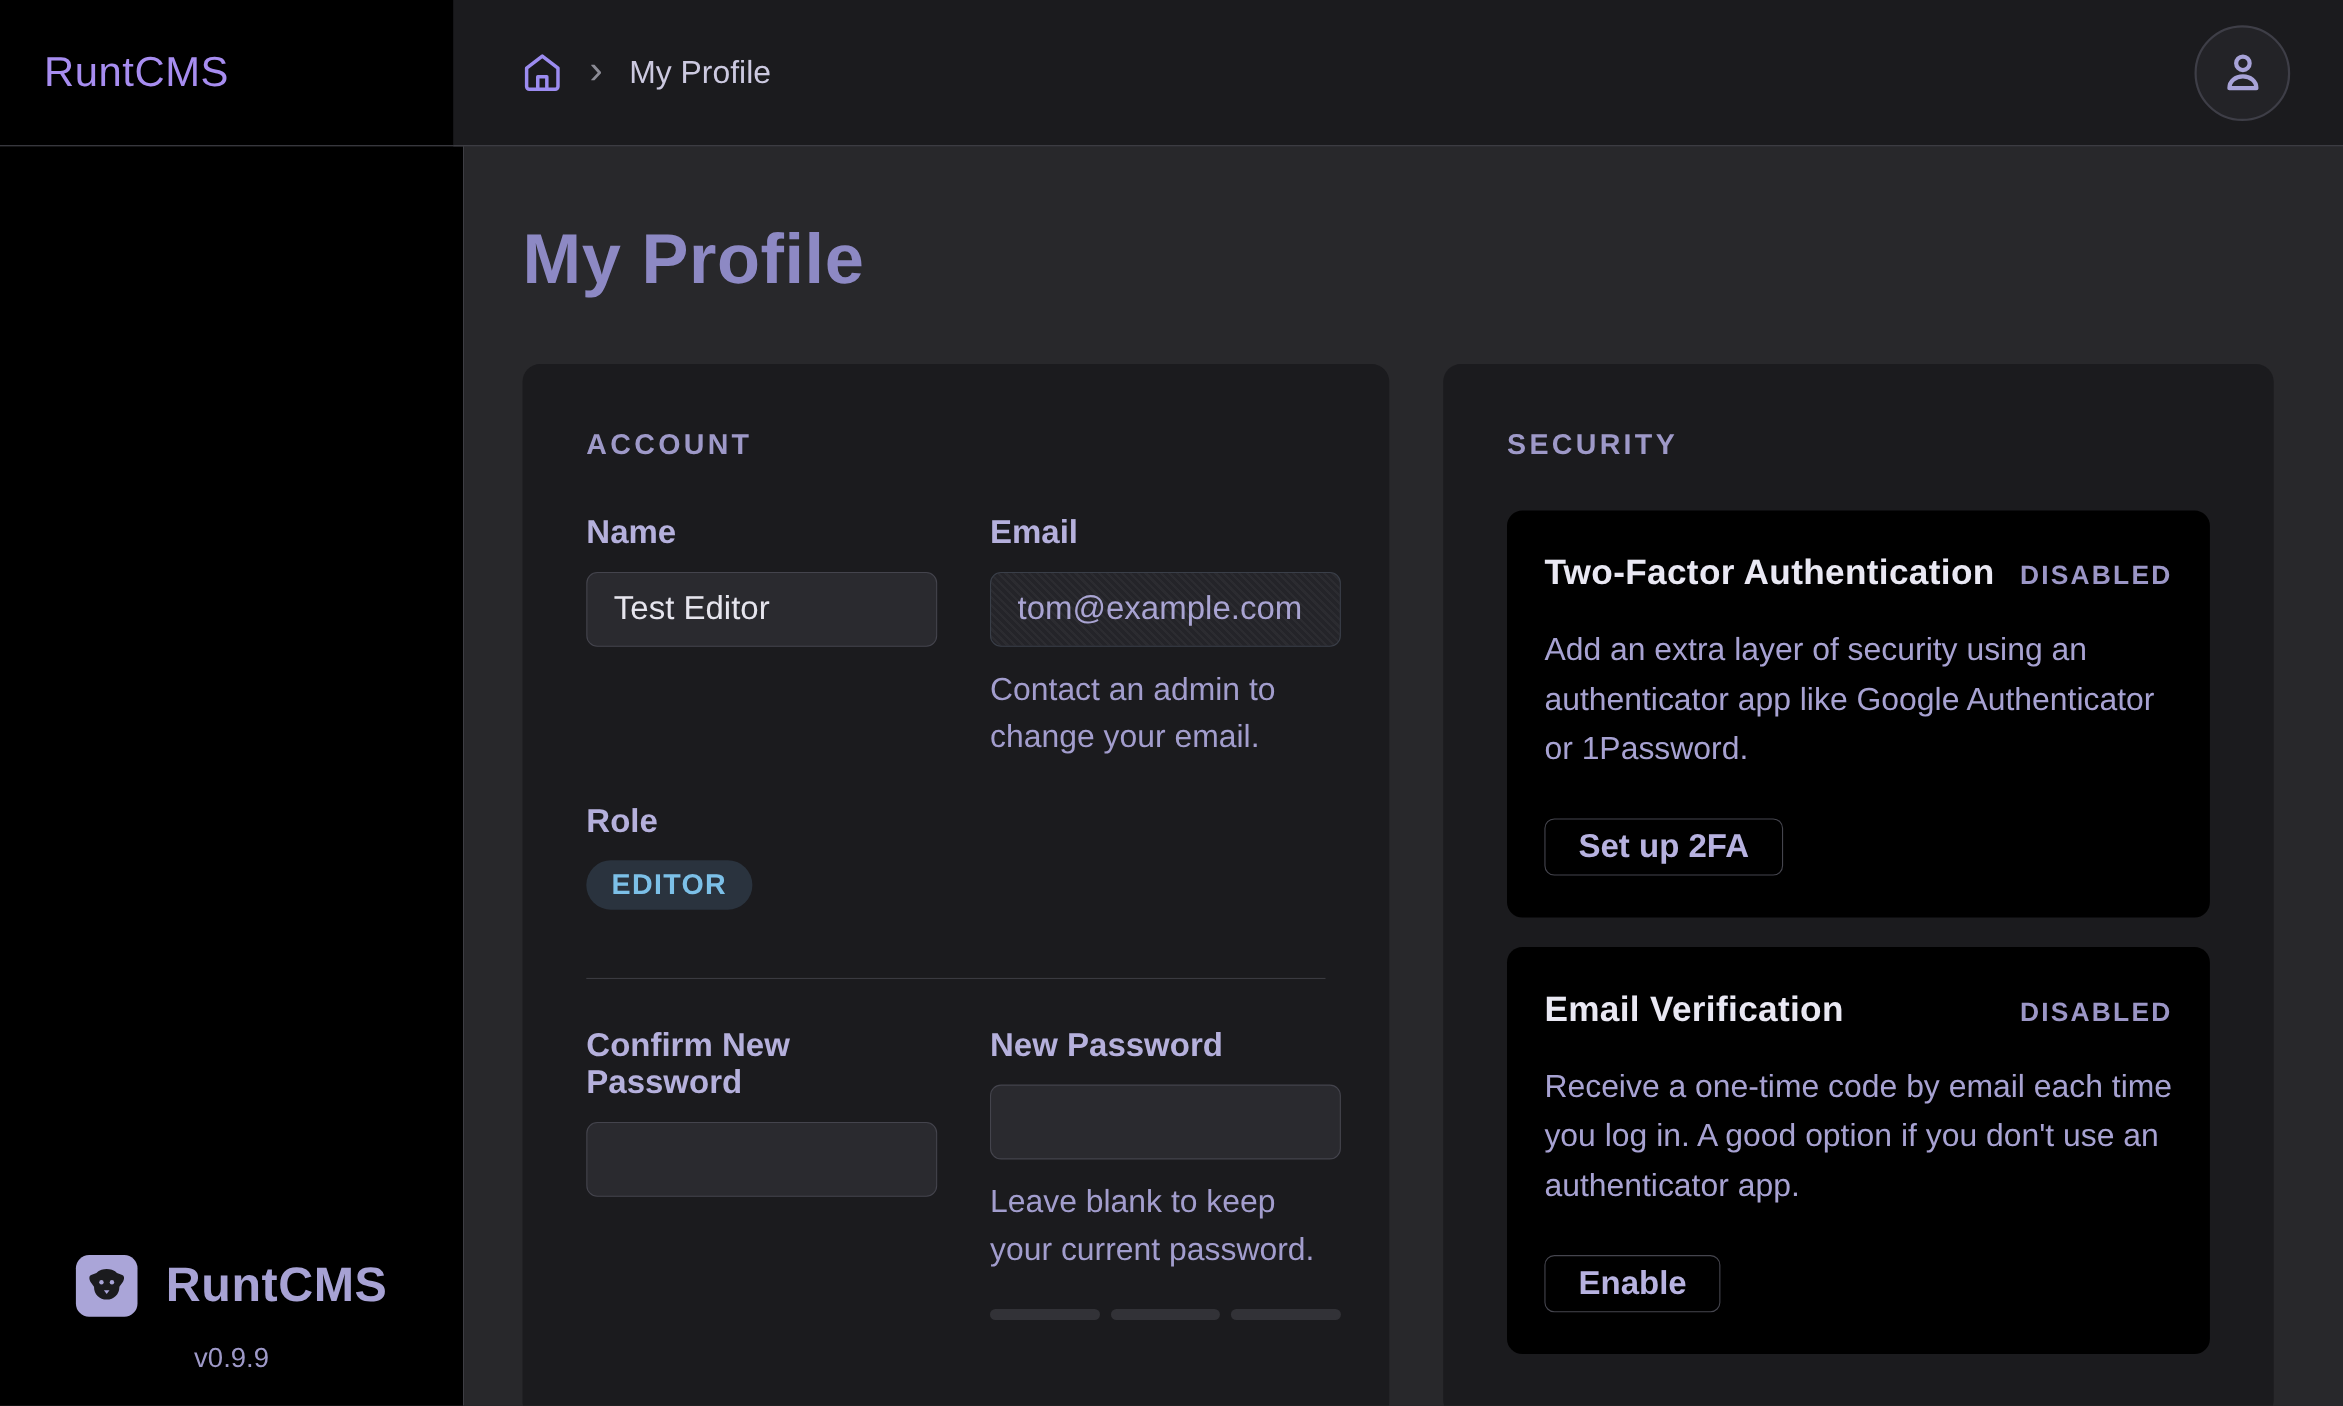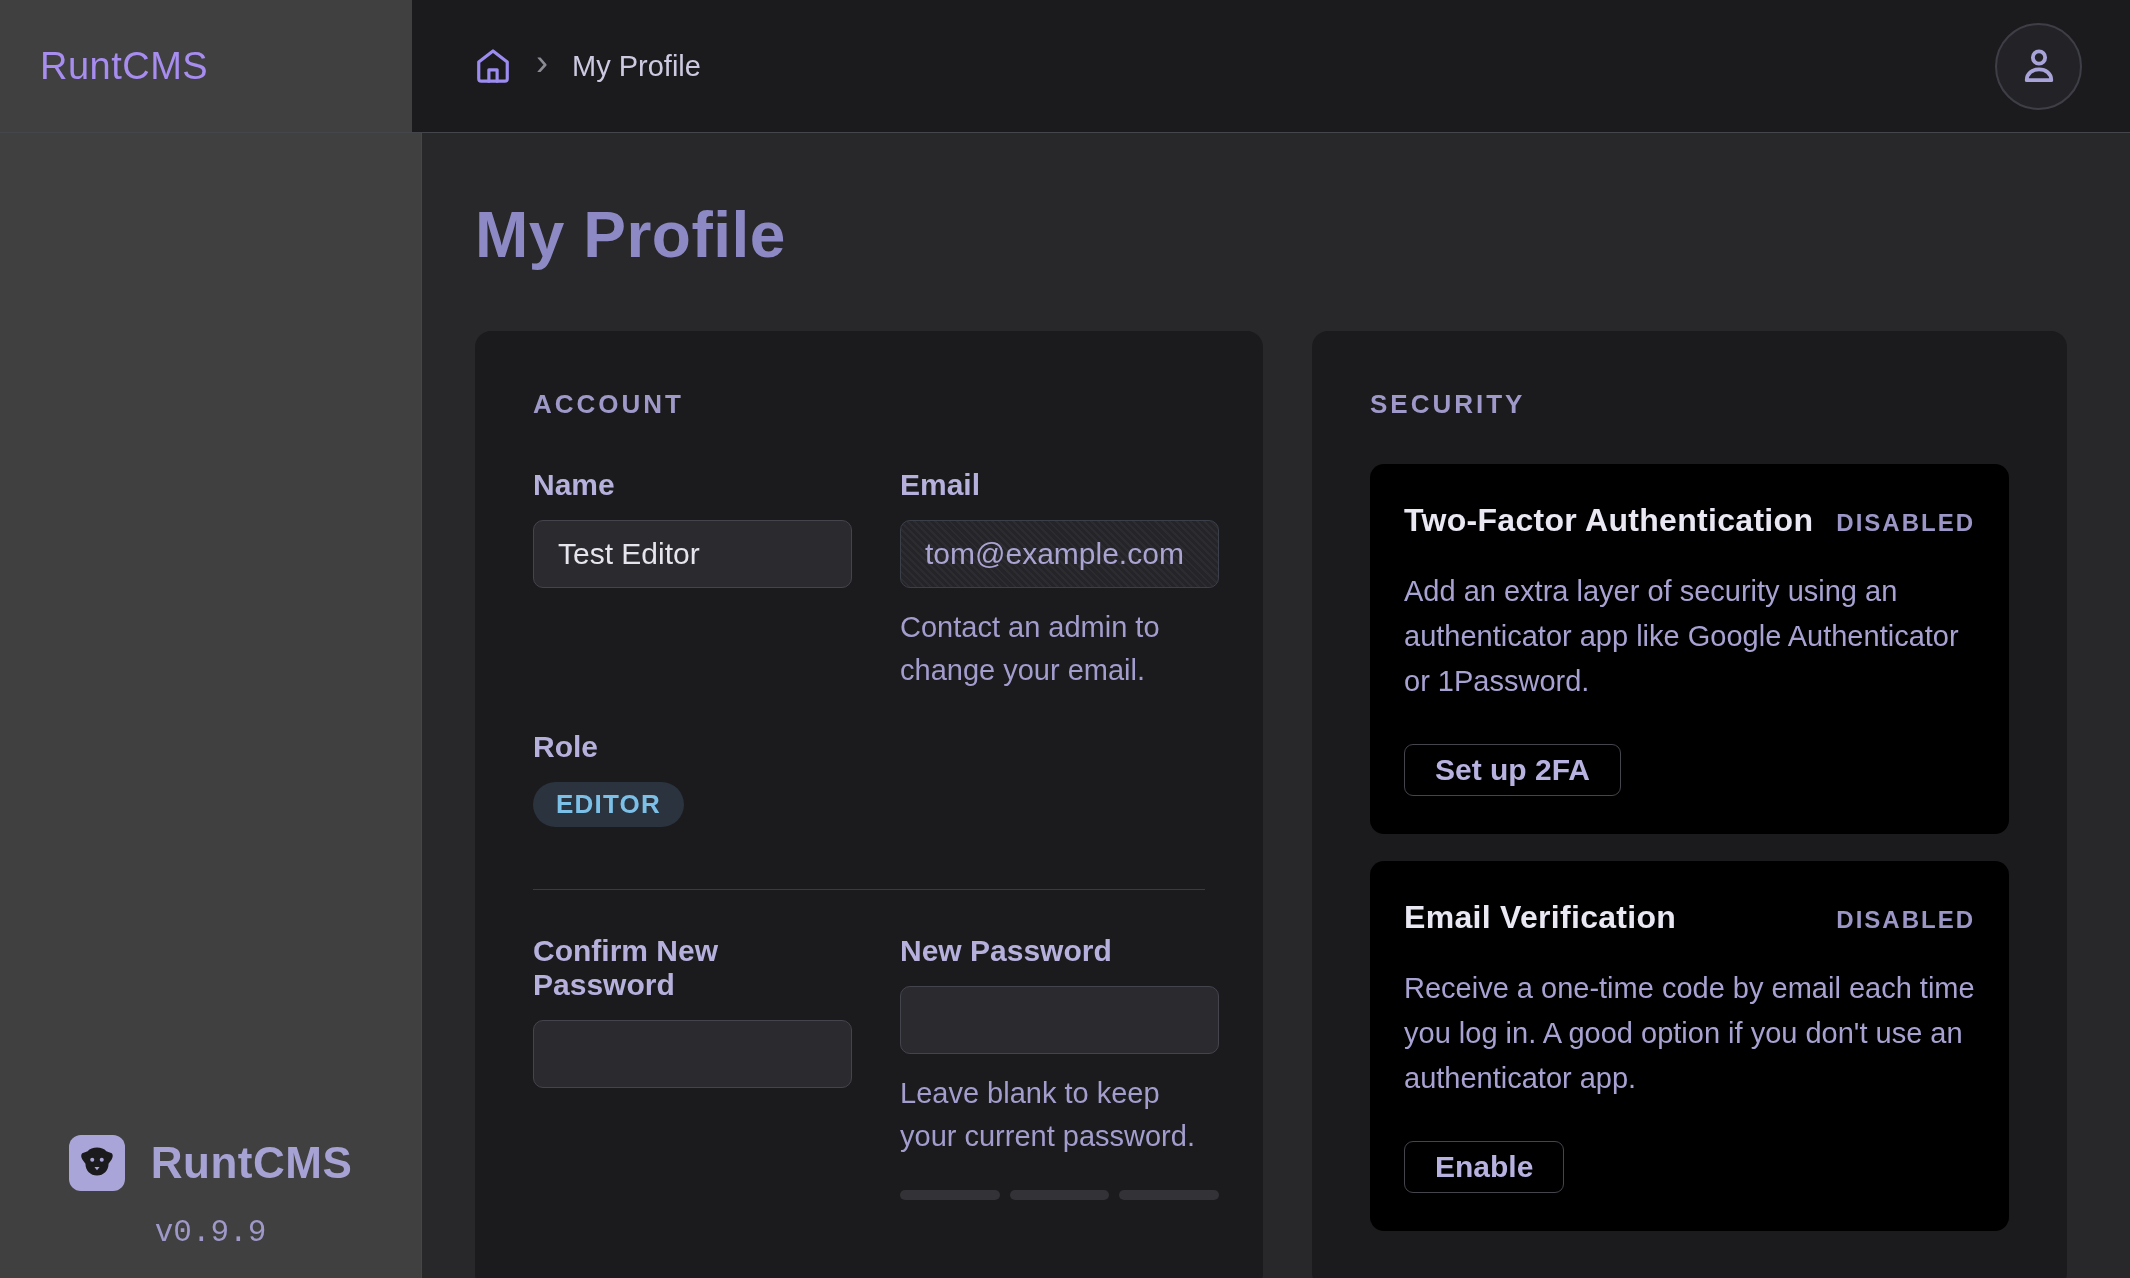--- a/index.html
+++ b/index.html
@@ -7,40 +7,40 @@
   body {
     font-family: "Liberation Sans", sans-serif;
     background: #28282b;
     color: #e9e8f2;
     position: relative;
   }
 
   
   .sidebar {
     position: absolute; left: 0; top: 0; width: 422px; height: 1278px;
-    background: #404040; border-right: 1px solid #45454c;
+    background: #000000; border-right: 1px solid #45454c;
   }
   .sidebar-top {
     height: 133px; border-bottom: 1px solid #45454c;
     display: flex; align-items: center; padding-left: 40px;
   }
   .brand-text {
     font-size: 38px; font-weight: 500; color: #a78df0; letter-spacing: 0.5px;
   }
   .sidebar-footer {
     position: absolute; bottom: 28px; left: 0; width: 100%;
     display: flex; flex-direction: column; align-items: center;
   }
   .footer-brand-row { display: flex; align-items: center; gap: 26px; }
   .dog-logo-box {
     width: 56px; height: 56px; border-radius: 12px; background: #aaa5d8;
     display: flex; align-items: center; justify-content: center;
   }
   .footer-brand-name { font-size: 44px; font-weight: 800; color: #a7a2d4; letter-spacing: 0.5px; }
-  .footer-version { margin-top: 24px; font-size: 31px; color: #9e99c8; font-family: Liberation Mono, monospace; }
+  .footer-version { margin-top: 24px; font-size: 25px; color: #9e99c8; }
 
   
   .topbar {
     position: absolute; left: 412px; top: 0; right: 0; height: 133px;
     background: #1b1b1e; border-bottom: 1px solid #45454c;
     display: flex; align-items: center; padding: 0 48px 0 62px;
   }
   .crumb-sep { margin: 0 24px; font-size: 36px; color: #8b8b95; line-height: 1; padding-bottom: 6px; }
   .crumb-current { font-size: 29px; color: #ccc9e0; }
   .avatar-btn {

